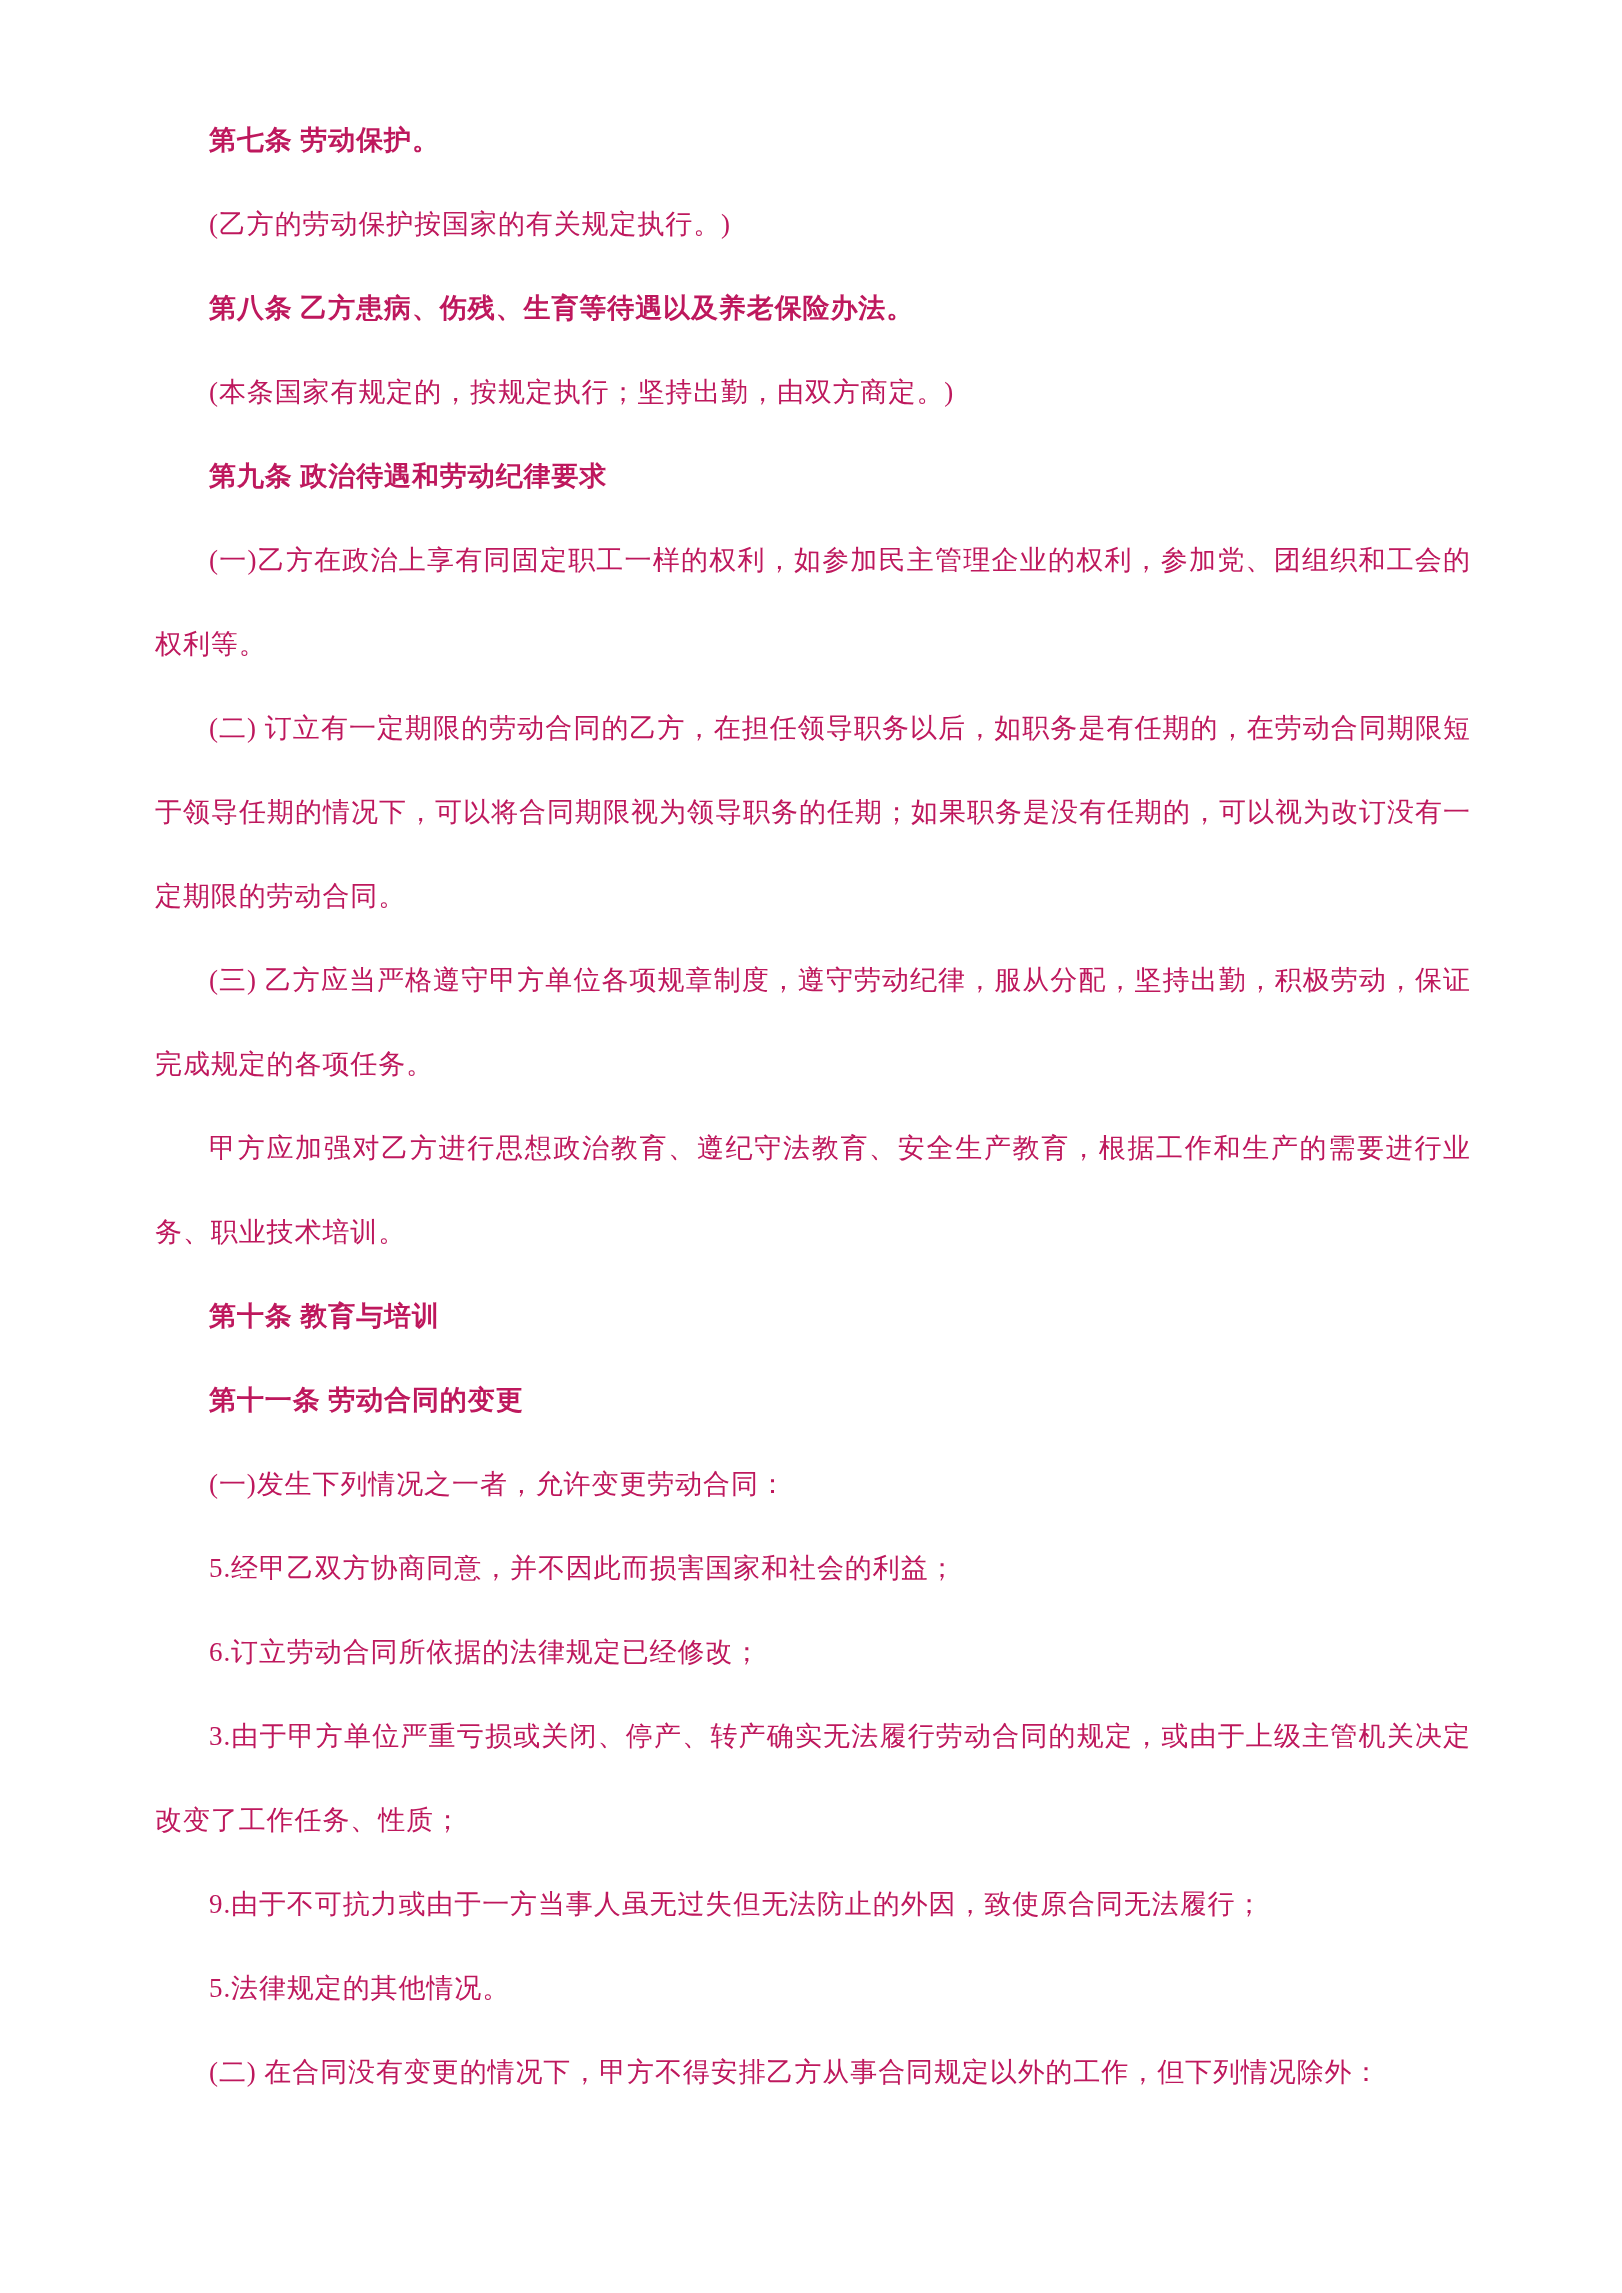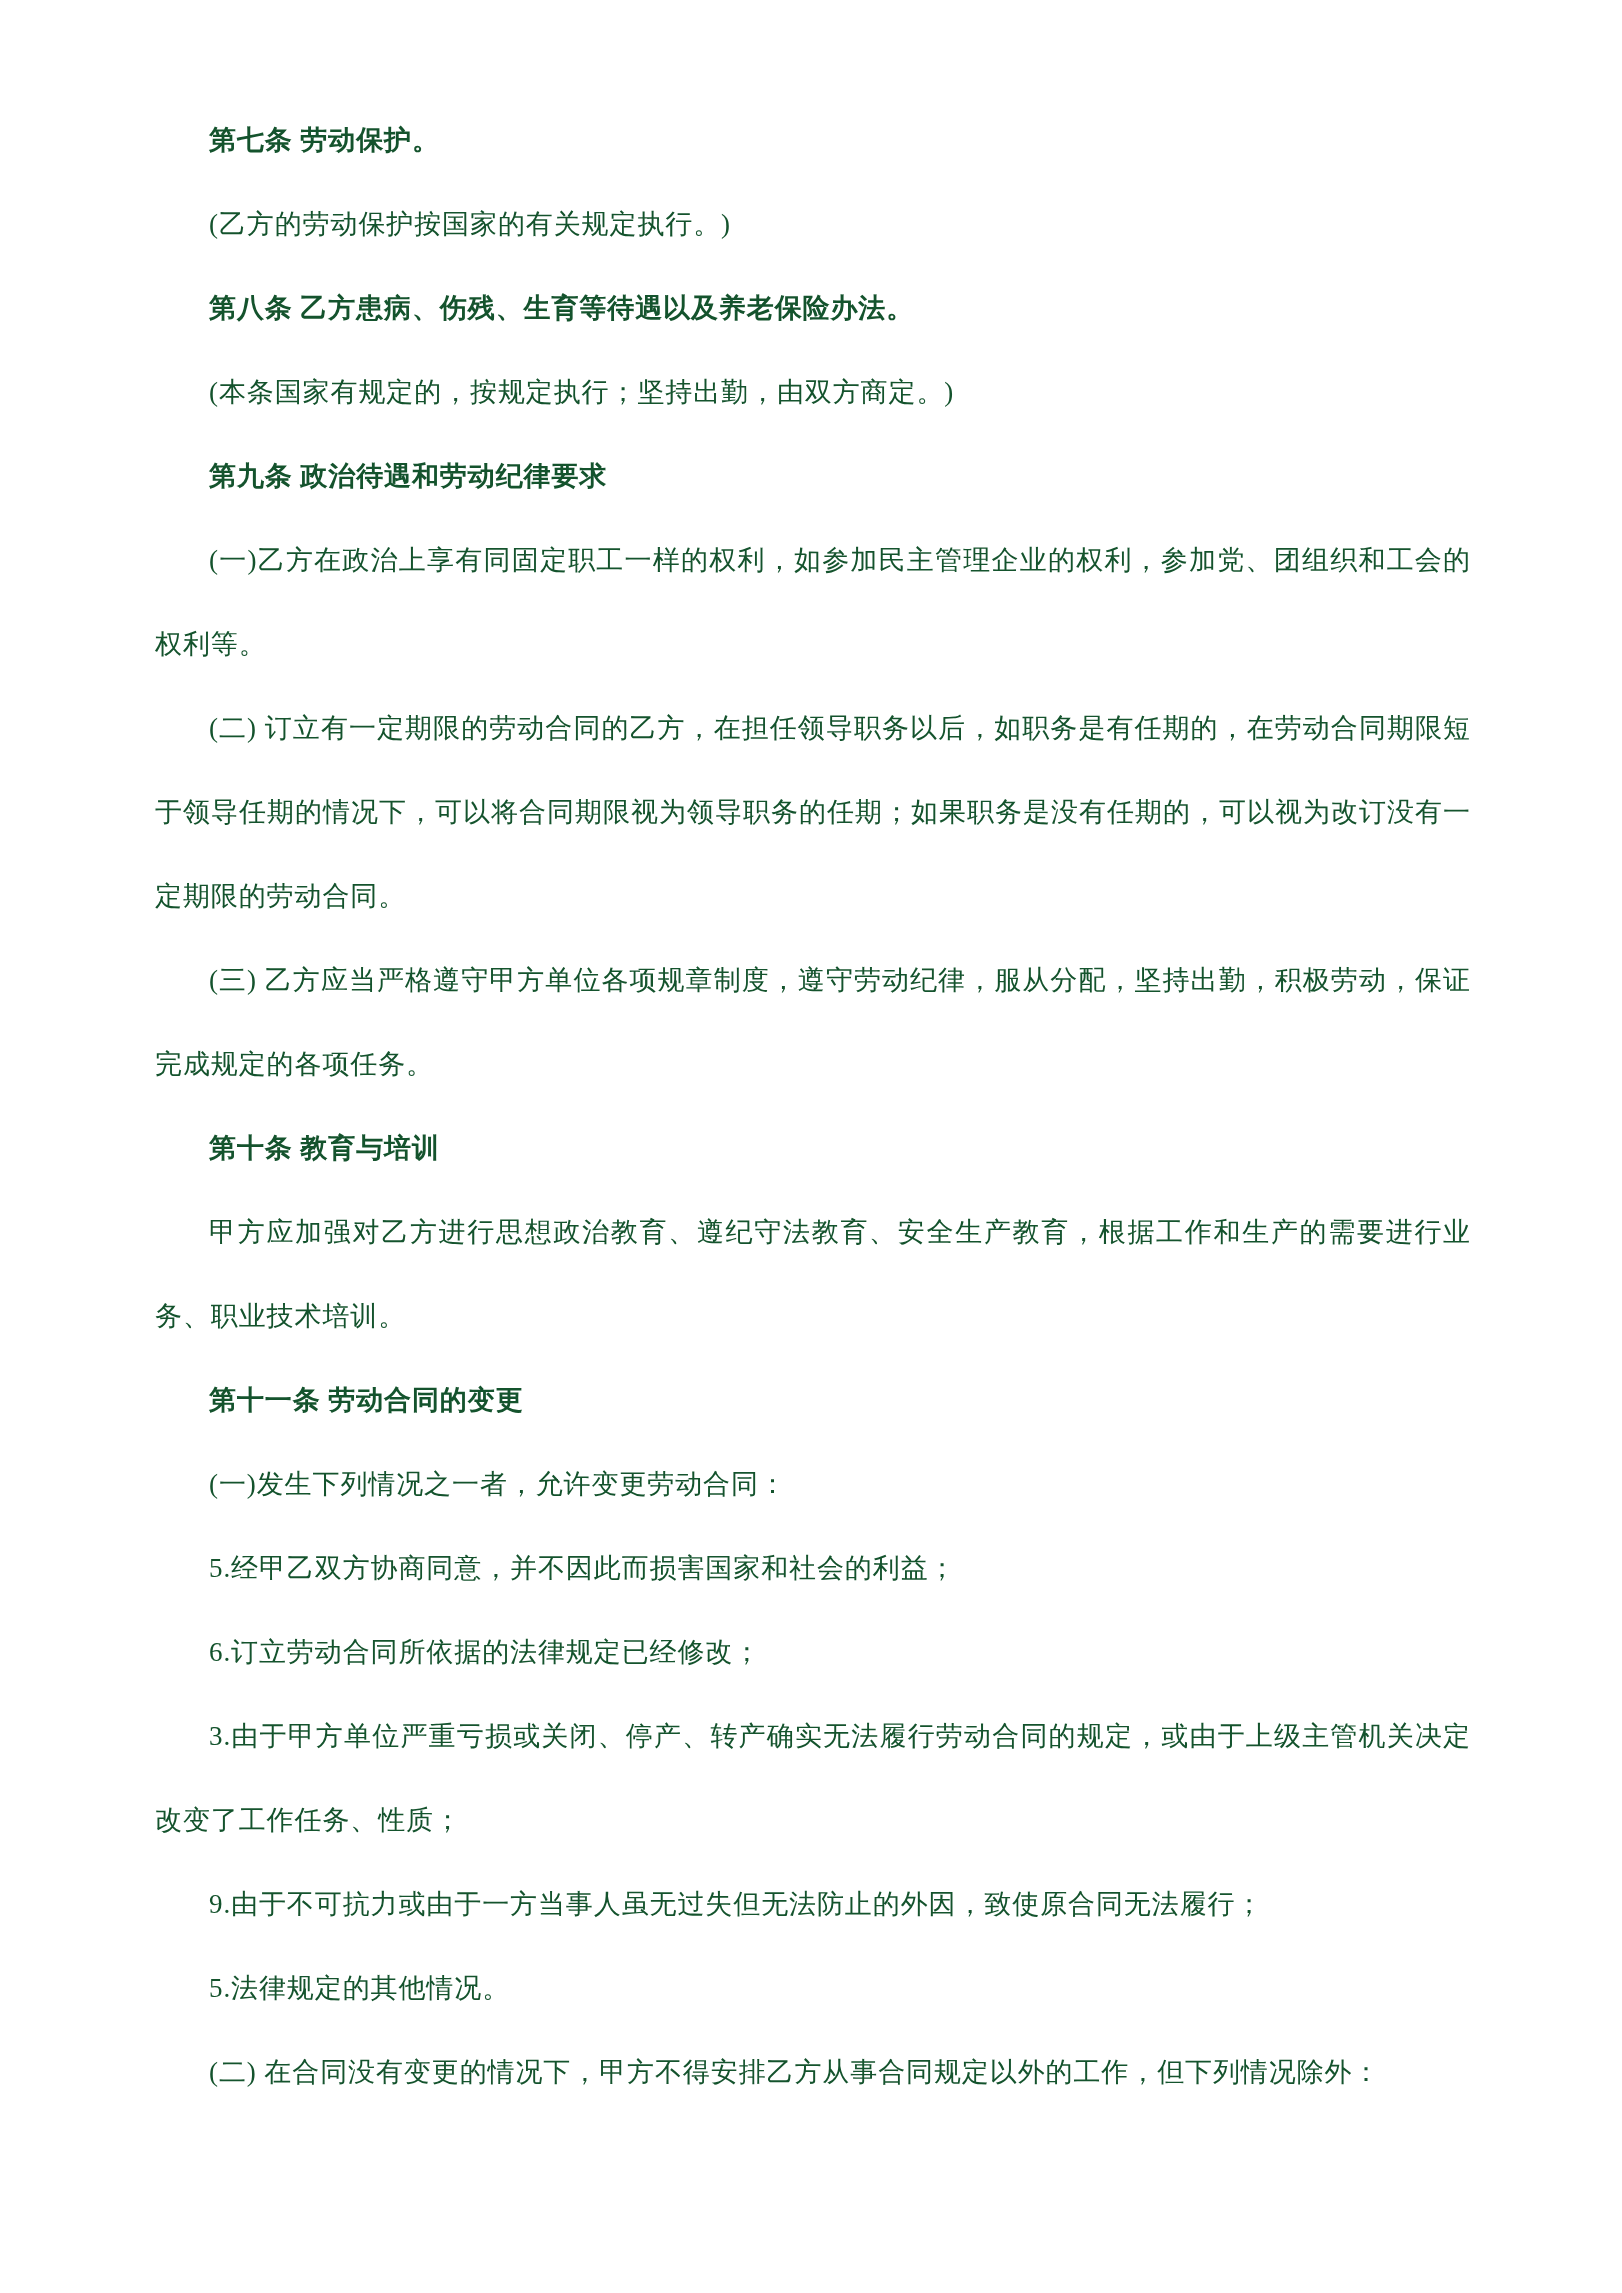--- a/index.html
+++ b/index.html
@@ -7,21 +7,21 @@
     padding: 0;
     background: #ffffff;
   }
   .page {
     position: relative;
     width: 1601px;
     height: 2294px;
     background: #ffffff;
     overflow: hidden;
     font-family: "Liberation Serif", serif;
-    color: #14532d;
+    color: #be185d;
   }
   .content {
     position: absolute;
     top: 98px;
     left: 155px;
     width: 1316px;
   }
   .para {
     margin: 0;
     padding: 0;
@@ -49,22 +49,22 @@
     <p class="para body">(乙方的劳动保护按国家的有关规定执行。)</p>
 
     <p class="para heading">第八条  乙方患病、伤残、生育等待遇以及养老保险办法。</p>
     <p class="para body">(本条国家有规定的，按规定执行；坚持出勤，由双方商定。)</p>
 
     <p class="para heading">第九条  政治待遇和劳动纪律要求</p>
     <p class="para body">(一)乙方在政治上享有同固定职工一样的权利，如参加民主管理企业的权利，参加党、团组织和工会的权利等。</p>
     <p class="para body">(二) 订立有一定期限的劳动合同的乙方，在担任领导职务以后，如职务是有任期的，在劳动合同期限短于领导任期的情况下，可以将合同期限视为领导职务的任期；如果职务是没有任期的，可以视为改订没有一定期限的劳动合同。</p>
     <p class="para body">(三) 乙方应当严格遵守甲方单位各项规章制度，遵守劳动纪律，服从分配，坚持出勤，积极劳动，保证完成规定的各项任务。</p>
 
+    <p class="para body">甲方应加强对乙方进行思想政治教育、遵纪守法教育、安全生产教育，根据工作和生产的需要进行业务、职业技术培训。</p>
     <p class="para heading">第十条  教育与培训</p>
-    <p class="para body">甲方应加强对乙方进行思想政治教育、遵纪守法教育、安全生产教育，根据工作和生产的需要进行业务、职业技术培训。</p>
 
     <p class="para heading">第十一条  劳动合同的变更</p>
     <p class="para body">(一)发生下列情况之一者，允许变更劳动合同：</p>
     <p class="para body">5.经甲乙双方协商同意，并不因此而损害国家和社会的利益；</p>
     <p class="para body">6.订立劳动合同所依据的法律规定已经修改；</p>
     <p class="para body">3.由于甲方单位严重亏损或关闭、停产、转产确实无法履行劳动合同的规定，或由于上级主管机关决定改变了工作任务、性质；</p>
     <p class="para body">9.由于不可抗力或由于一方当事人虽无过失但无法防止的外因，致使原合同无法履行；</p>
     <p class="para body">5.法律规定的其他情况。</p>
     <p class="para body">(二) 在合同没有变更的情况下，甲方不得安排乙方从事合同规定以外的工作，但下列情况除外：</p>
 

